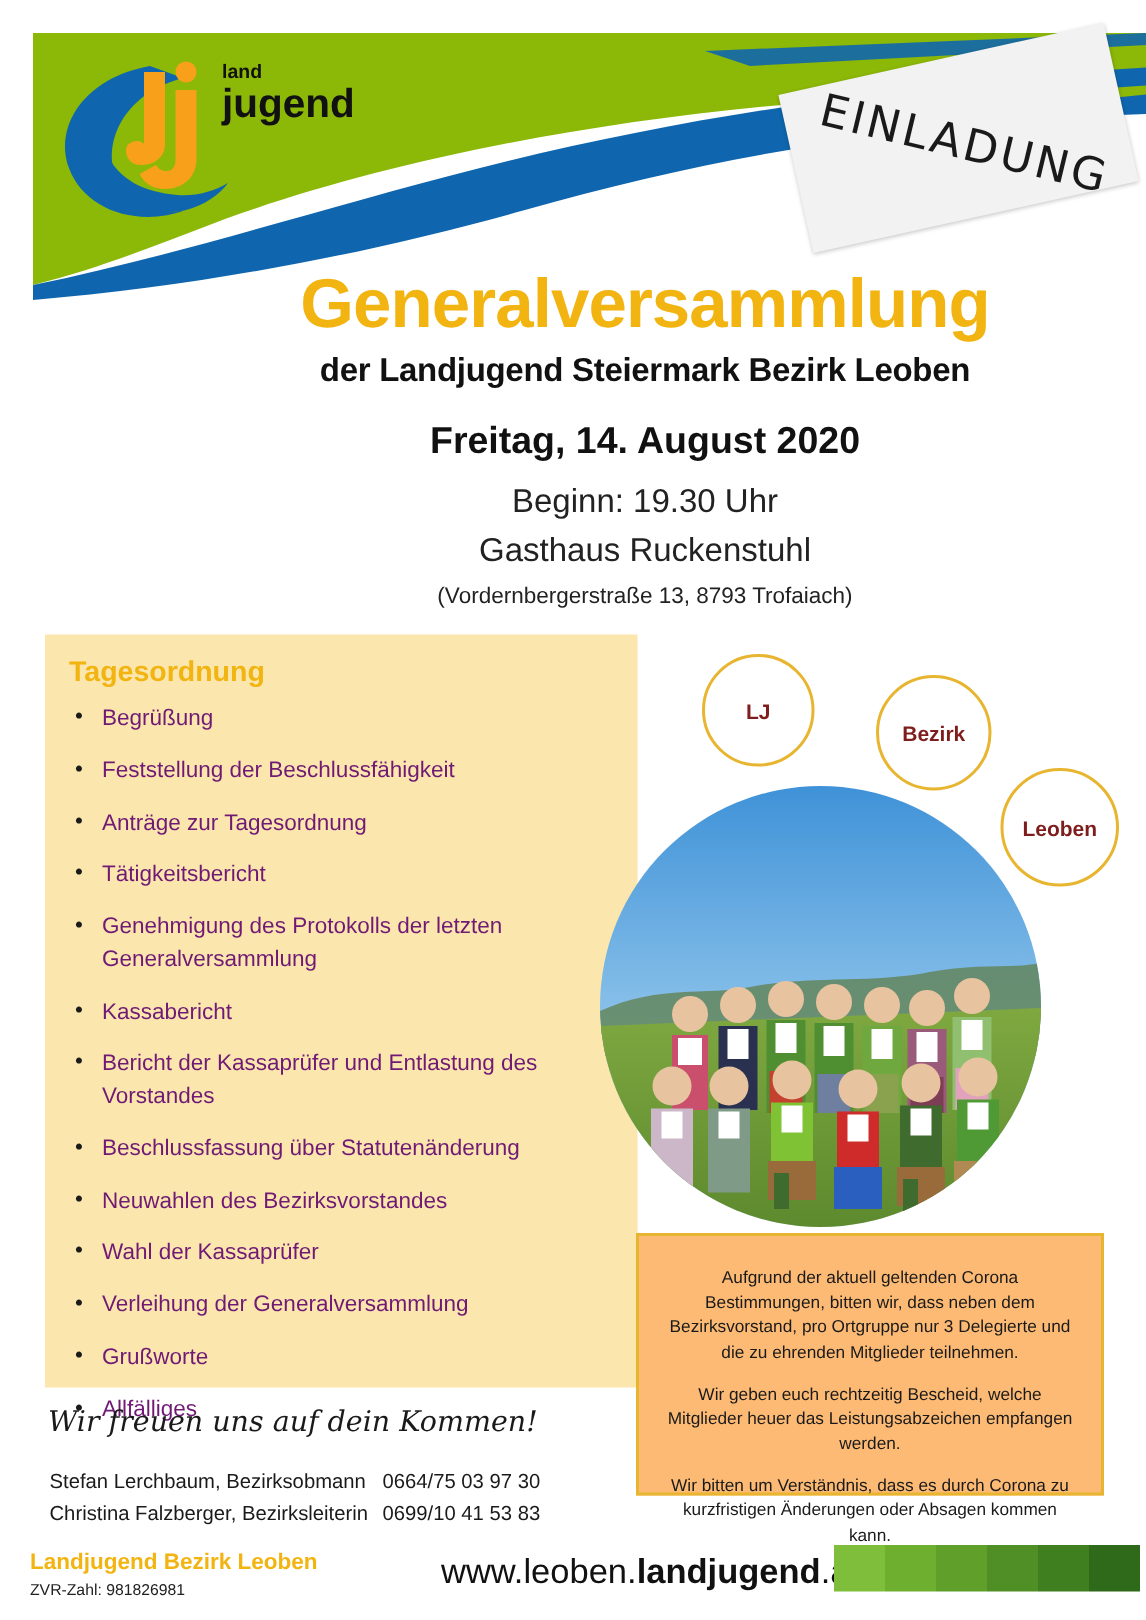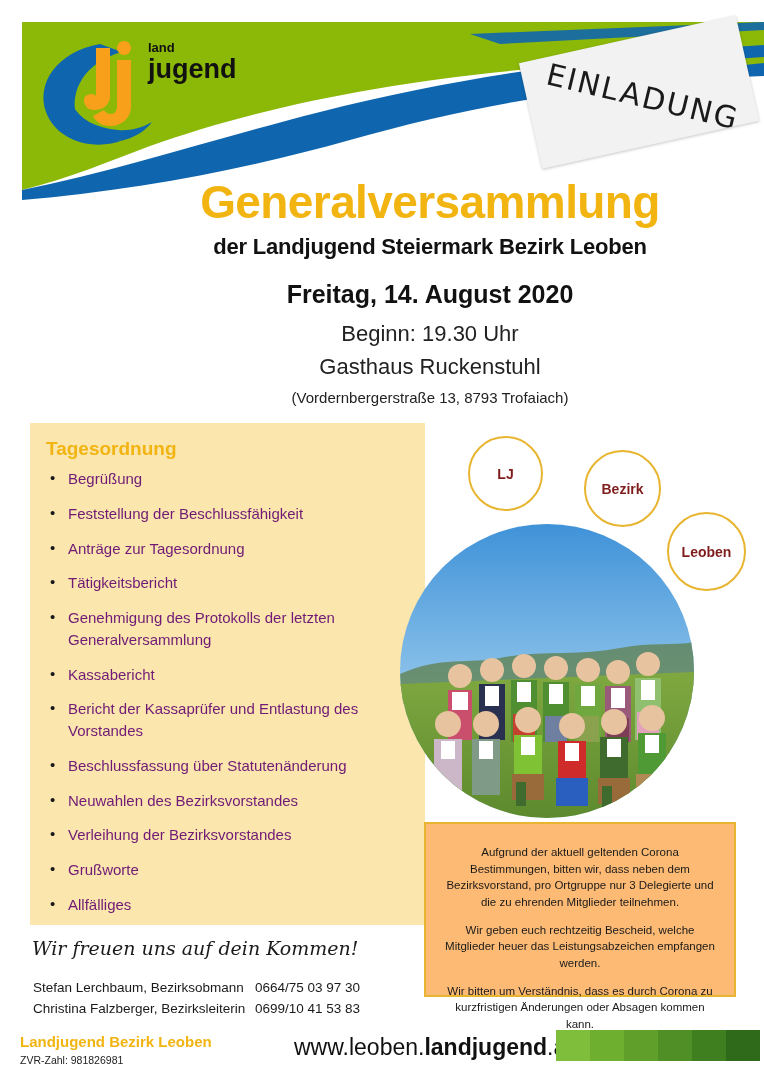--- a/index.html
+++ b/index.html
@@ -322,21 +322,22 @@
   <ul class="agenda-list">
     <li class="agenda-item">Begrüßung</li>
     <li class="agenda-item">Feststellung der Beschlussfähigkeit</li>
     <li class="agenda-item">Anträge zur Tagesordnung</li>
     <li class="agenda-item">Tätigkeitsbericht</li>
     <li class="agenda-item">Genehmigung des Protokolls der letzten Generalversammlung</li>
     <li class="agenda-item">Kassabericht</li>
     <li class="agenda-item">Bericht der Kassaprüfer und Entlastung des Vorstandes</li>
     <li class="agenda-item">Beschlussfassung über Statutenänderung</li>
     <li class="agenda-item">Neuwahlen des Bezirksvorstandes</li>
-    <li class="agenda-item">Verleihung der Bezirksvorstandes</li>
+    <li class="agenda-item">Wahl der Kassaprüfer</li>
+    <li class="agenda-item">Verleihung der Generalversammlung</li>
     <li class="agenda-item">Grußworte</li>
     <li class="agenda-item">Allfälliges</li>
   </ul>
 
   <div class="photo-circle">
     <svg class="photo-svg" width="294" height="294" viewBox="0 0 294 294" xmlns="http://www.w3.org/2000/svg">
       <defs>
         <linearGradient id="skyGrad" x1="0" y1="0" x2="0" y2="1">
           <stop offset="0%" stop-color="#3f92d8"></stop>
           <stop offset="55%" stop-color="#8dc3ea"></stop>

